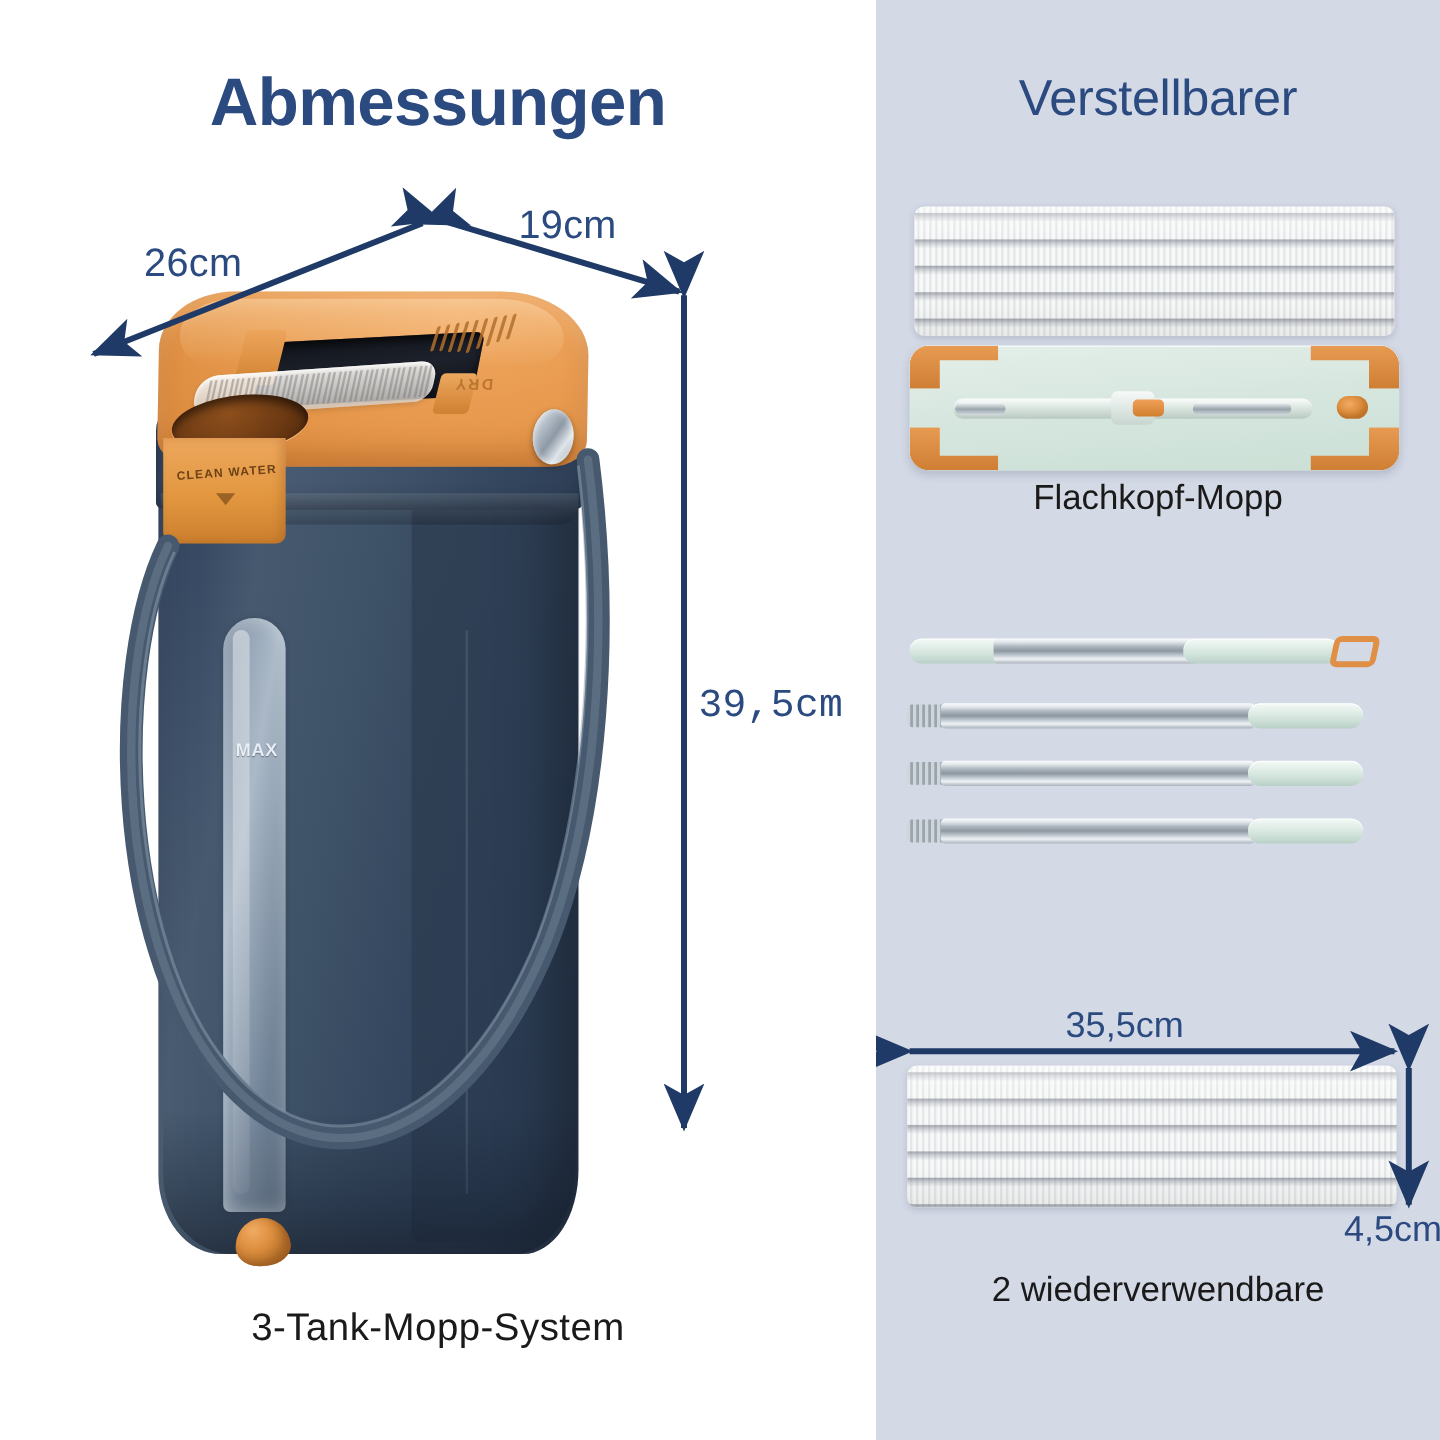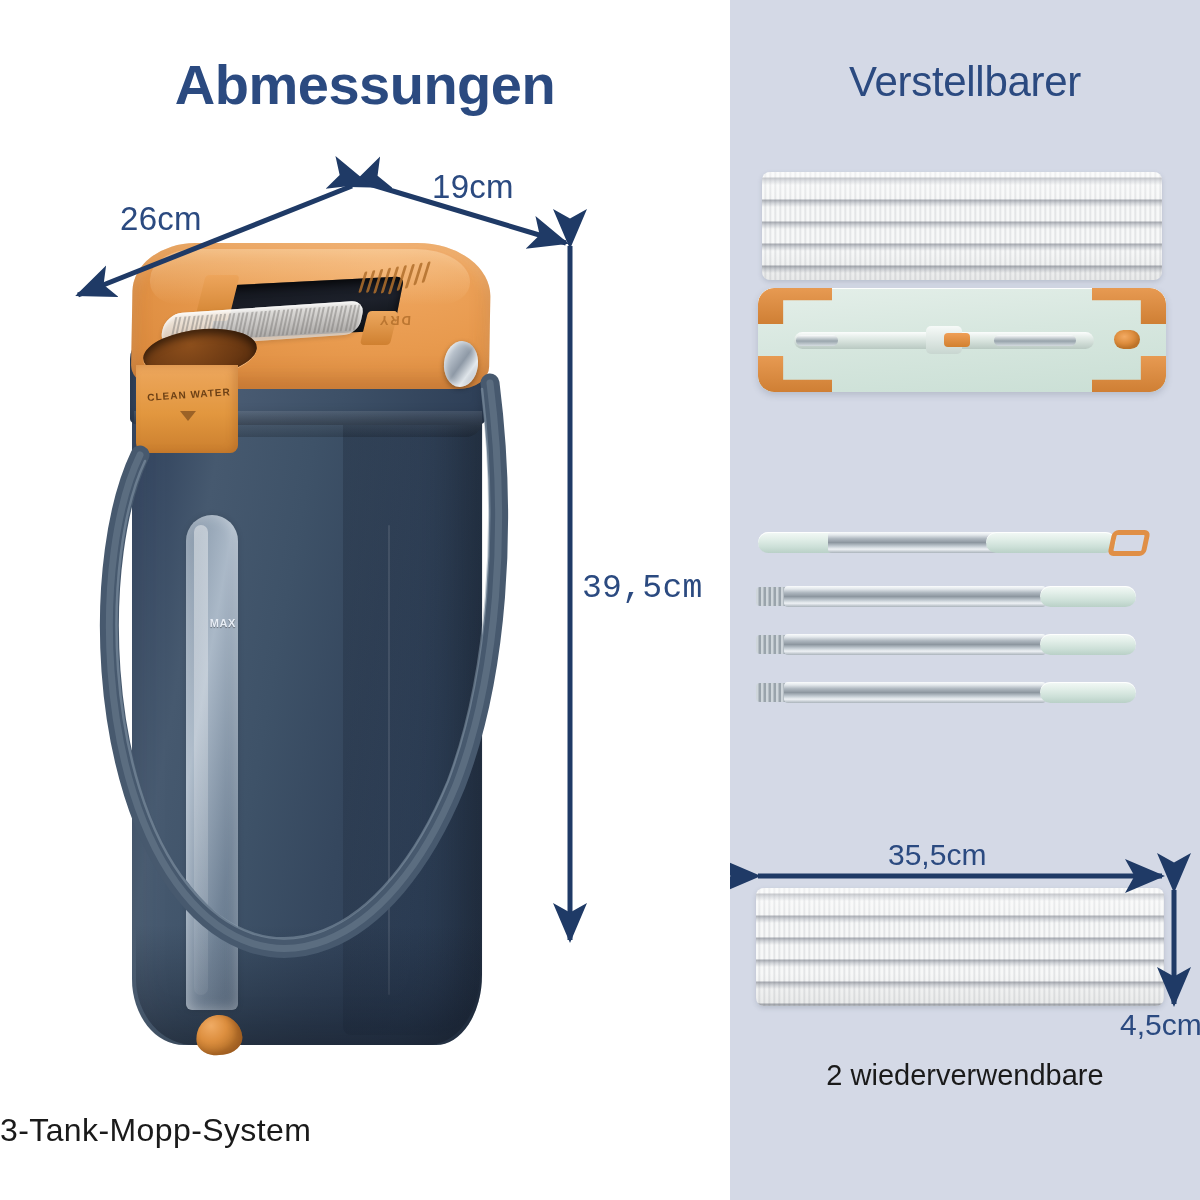--- a/index.html
+++ b/index.html
@@ -32,24 +32,24 @@
     text-align: center;
     font-size: 56px;
     font-weight: bold;
     letter-spacing: -0.5px;
     color: #2b4a80;
   }
 
   .left-caption {
     position: absolute;
     top: 1088px; left: 0; width: 730px;
+    text-align: center;
     font-size: 32px;
     color: #1a1a1a;
     letter-spacing: 0.4px;
-    margin-top: 24px;
   }
 
   
   .dim-label {
     position: absolute;
     color: #2b4a80;
     font-size: 33px;
     letter-spacing: 0.3px;
     white-space: nowrap;
   }
@@ -299,22 +299,22 @@
     position: absolute;
     left: 106px; top: 300px;
     width: 14px; height: 470px;
     background: linear-gradient(180deg, rgba(255,255,255,.42), rgba(255,255,255,.06));
     border-radius: 12px;
   }
   .gauge-max {
     position: absolute;
     left: 104px; top: 392px;
     width: 44px;
-    text-align: right;
-    font-size: 11px;
+    text-align: center;
+    font-size: 15px;
     letter-spacing: .6px;
     color: #e8eef6;
     font-weight: bold;
     text-shadow: 0 1px 1px rgba(0,0,0,.4);
   }
 
   
   .handle-svg { position: absolute; left: 0; top: 0; width: 430px; height: 840px; }
 
   
@@ -653,20 +653,21 @@
       <div class="plate-corner pc-bl"></div>
       <div class="plate-corner pc-br"></div>
       <div class="plate-bar"></div>
       <div class="plate-chrome-l"></div>
       <div class="plate-chrome-r"></div>
       <div class="plate-hinge"></div>
       <div class="plate-hinge-o"></div>
       <div class="plate-btn"></div>
     </div>
 
+    <div class="kit-caption cap-mop">Flachkopf-Mopp</div>
 
     <div class="pole p1">
       <div class="pole-grip" style="left:0;   width:82px;"></div>
       <div class="pole-steel" style="left:70px; width:170px;"></div>
       <div class="pole-grip" style="left:228px;width:130px;"></div>
       <div class="pole-hook" style="left:352px;"></div>
     </div>
 
     <div class="pole p2">
       <div class="pole-thread" style="left:0;"></div>

